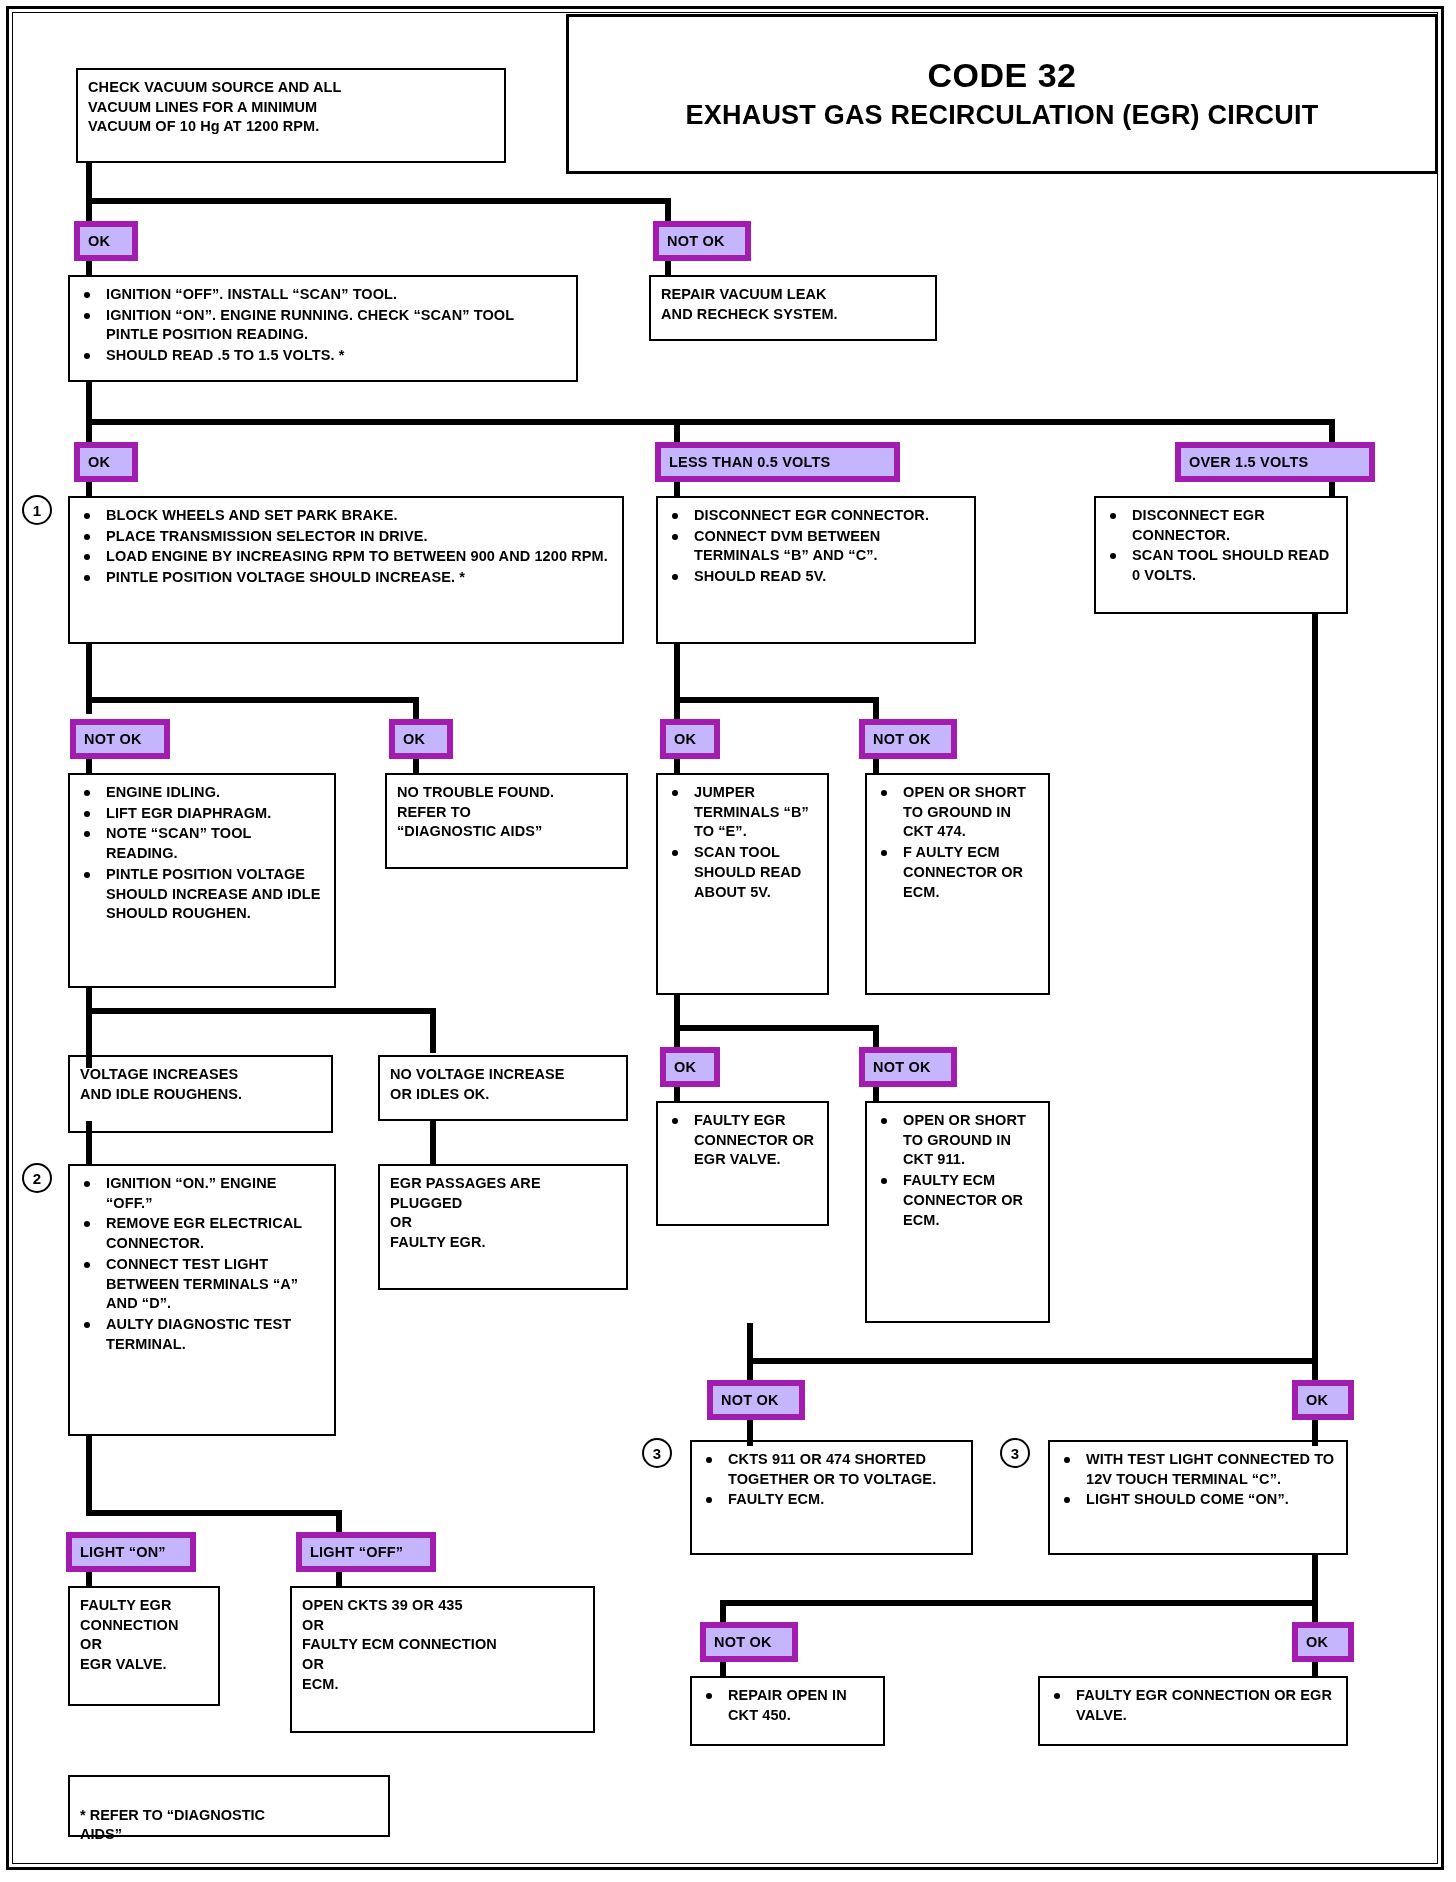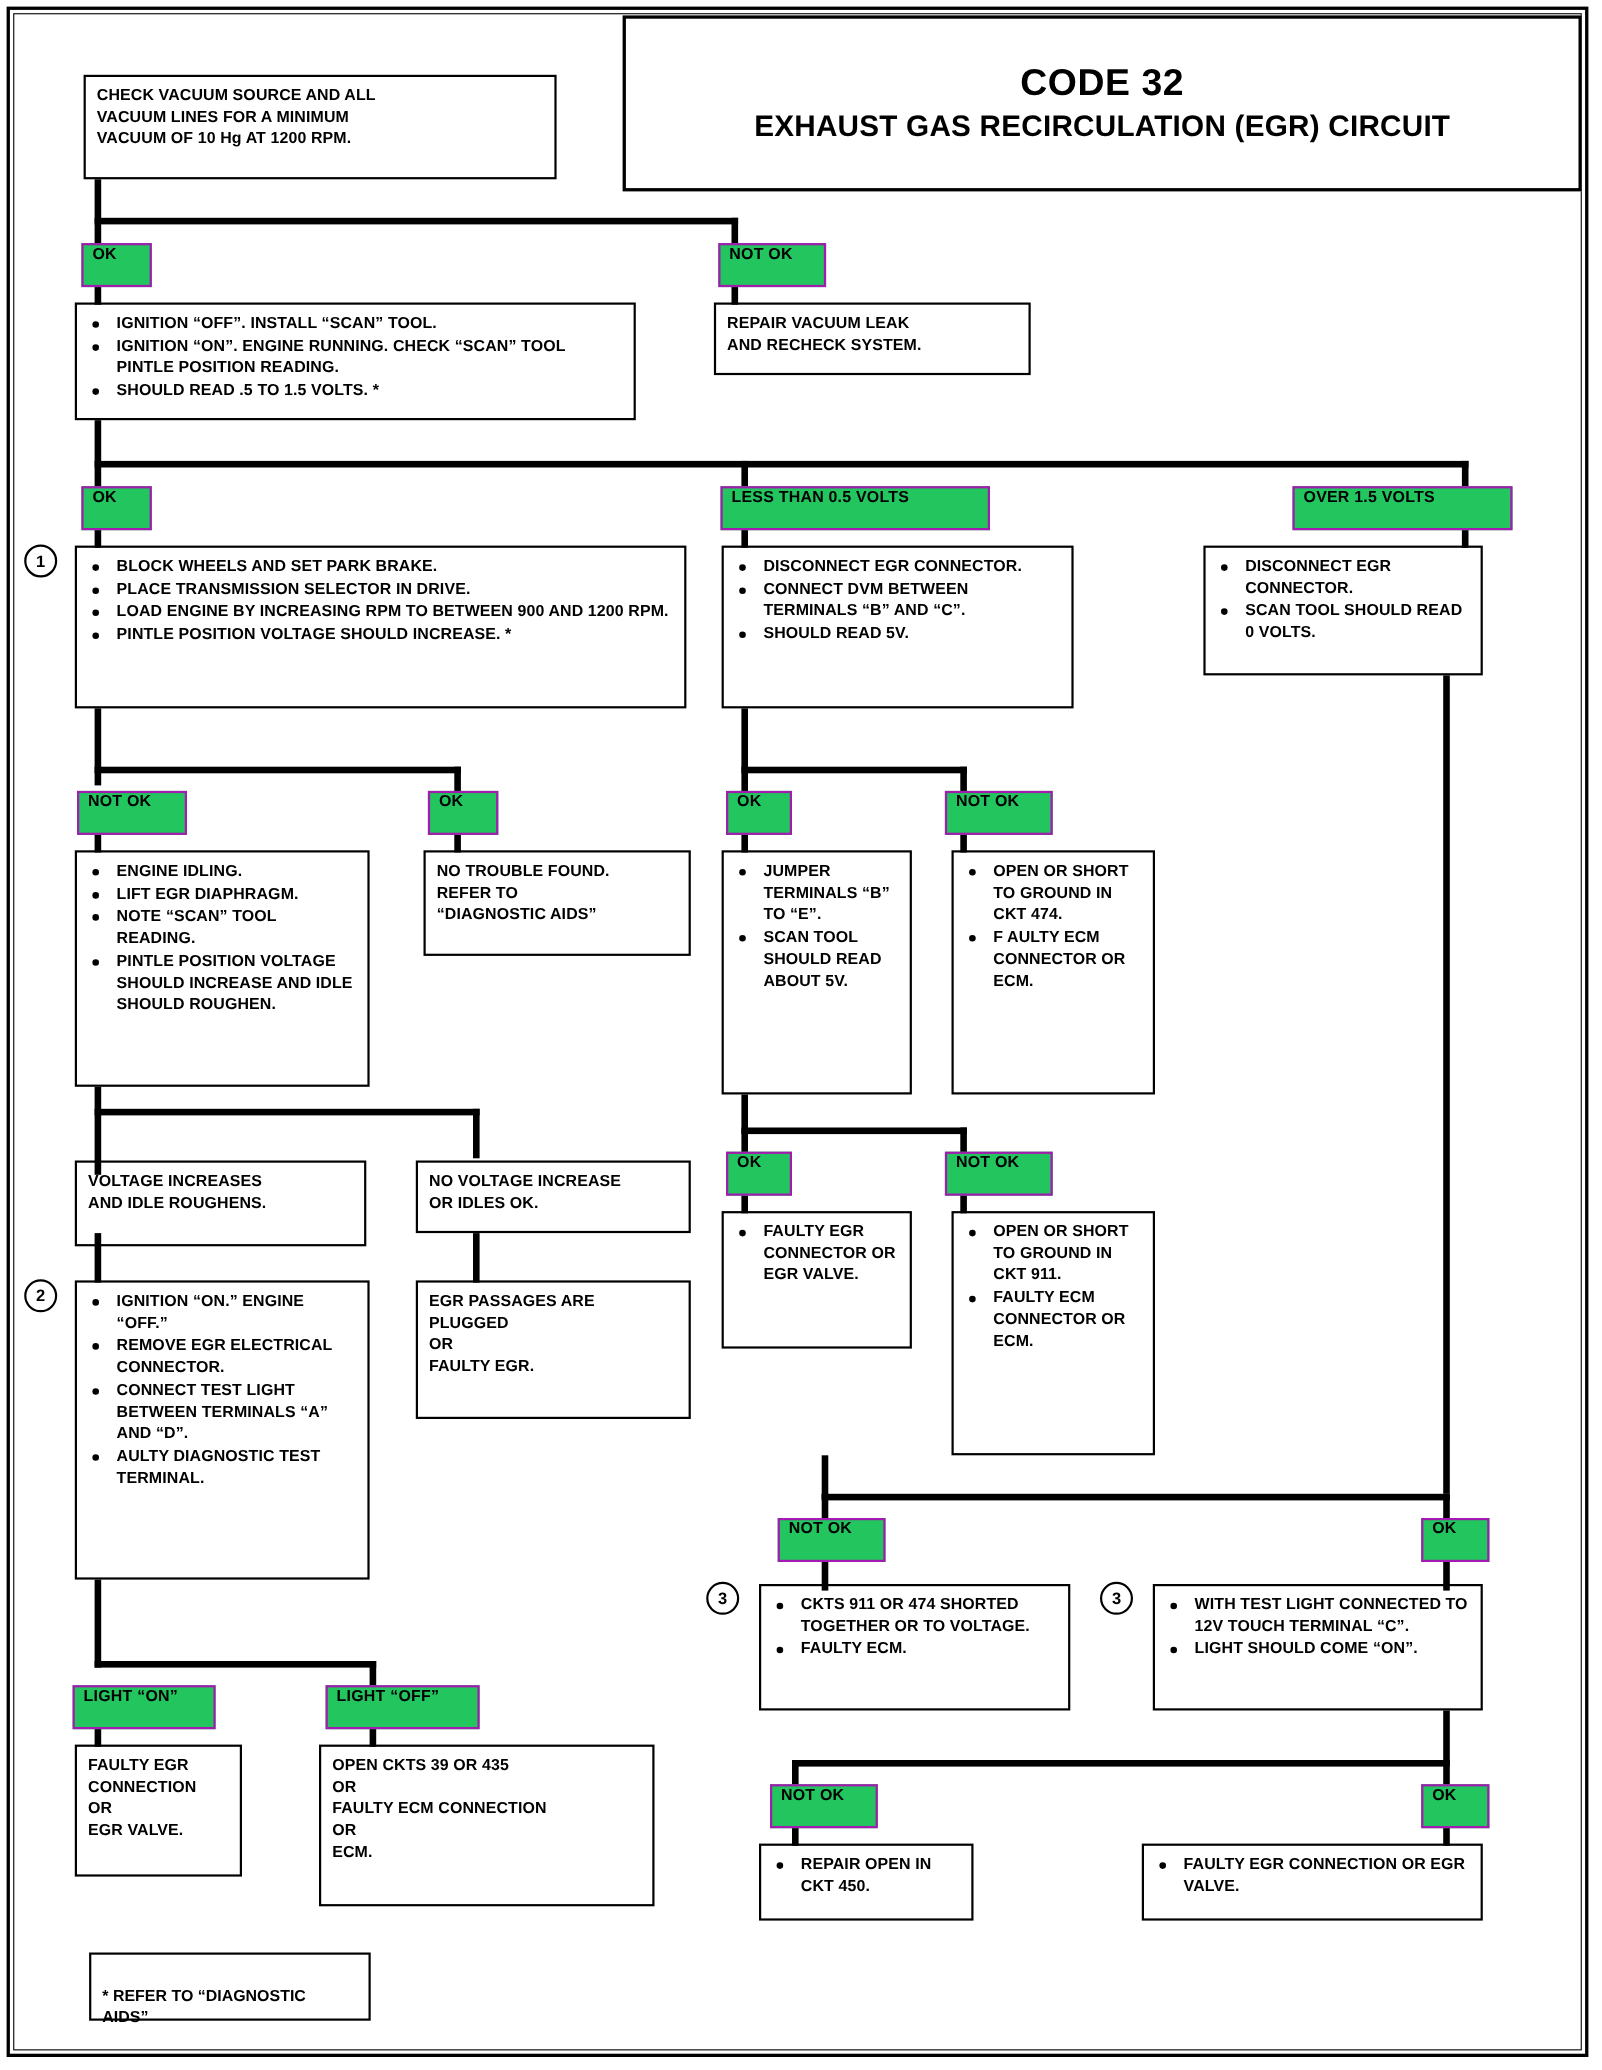--- a/index.html
+++ b/index.html
@@ -33,23 +33,23 @@
   }
   
   .box{
     position:absolute;border:2px solid #000;box-sizing:border-box;
     background:#fff;color:#000;font-weight:bold;
     font-size:14.5px;line-height:1.36;letter-spacing:.1px;
     padding:8px 10px 8px 10px;
   }
   
   .label-box{
-    position:absolute;border:2px solid #a21caf;box-sizing:border-box;
-    background:#22c55e;color:#000;font-weight:bold;font-size:14.5px;
-    letter-spacing:.2px;display:flex;
+    position:absolute;border:6px solid #a21caf;box-sizing:border-box;
+    background:#c4b5fd;color:#000;font-weight:bold;font-size:14.5px;
+    letter-spacing:.2px;display:flex;align-items:center;
     padding:0 8px;white-space:nowrap;z-index:5;
   }
   
   ul.bl{margin:0;padding:0;list-style:none;}
   ul.bl>li{
     position:relative;padding-left:26px;margin:0 0 1px 0;
   }
   ul.bl>li:before{
     content:"";position:absolute;left:4px;top:7px;
     width:6px;height:6px;border-radius:50%;background:#000;
@@ -371,18 +371,18 @@
       <li>REPAIR OPEN IN CKT 450.</li>
     </ul>
   </div>
 
   <div class="box" style="left:1038px;top:1676px;width:310px;height:70px;">
     <ul class="bl">
       <li>FAULTY EGR CONNECTION OR EGR VALVE.</li>
     </ul>
   </div>
 
-  <div class="footnote" style="left:81px;top:1775px;width:256px;height:62px;">
+  <div class="footnote" style="left:68px;top:1775px;width:322px;height:62px;">
     <span>*    REFER TO “DIAGNOSTIC
      AIDS”</span>
   </div>
 
 </div>
 
 </body></html>

